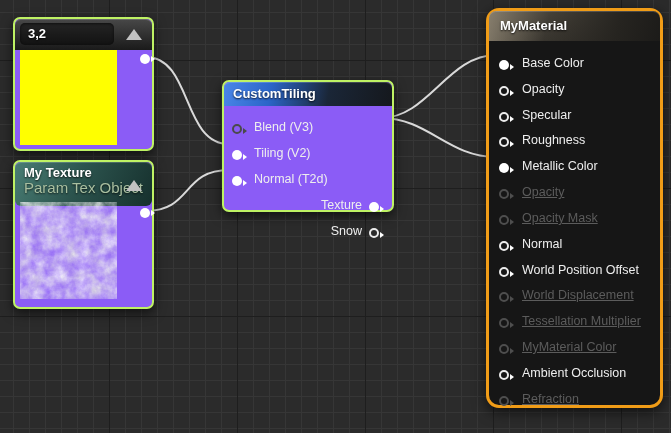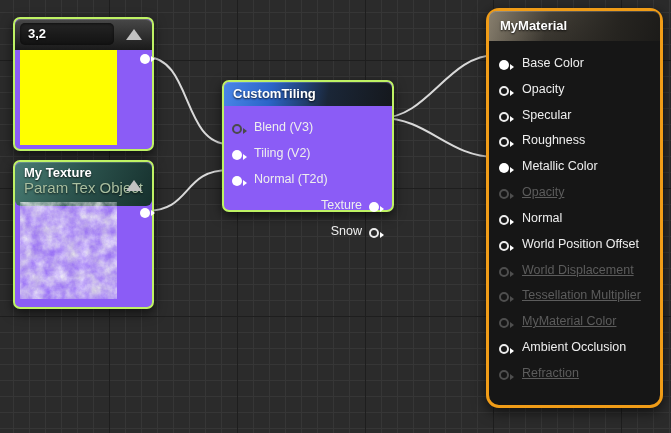--- a/index.html
+++ b/index.html
@@ -199,20 +199,25 @@
         <span class="pin connected"></span>
         <span class="pin-arrow connected"></span>
         <span class="pin-label ">Metallic Color</span>
       </div>
       <div class="pin-row">
         <span class="pin disabled"></span>
         <span class="pin-arrow disabled"></span>
         <span class="pin-label disabled">Opacity</span>
       </div>
       <div class="pin-row">
+        <span class="pin disabled"></span>
+        <span class="pin-arrow disabled"></span>
+        <span class="pin-label disabled">Opacity Mask</span>
+      </div>
+      <div class="pin-row">
         <span class="pin hollow"></span>
         <span class="pin-arrow hollow"></span>
         <span class="pin-label ">Normal</span>
       </div>
       <div class="pin-row">
         <span class="pin hollow"></span>
         <span class="pin-arrow hollow"></span>
         <span class="pin-label ">World Position Offset</span>
       </div>
       <div class="pin-row">

